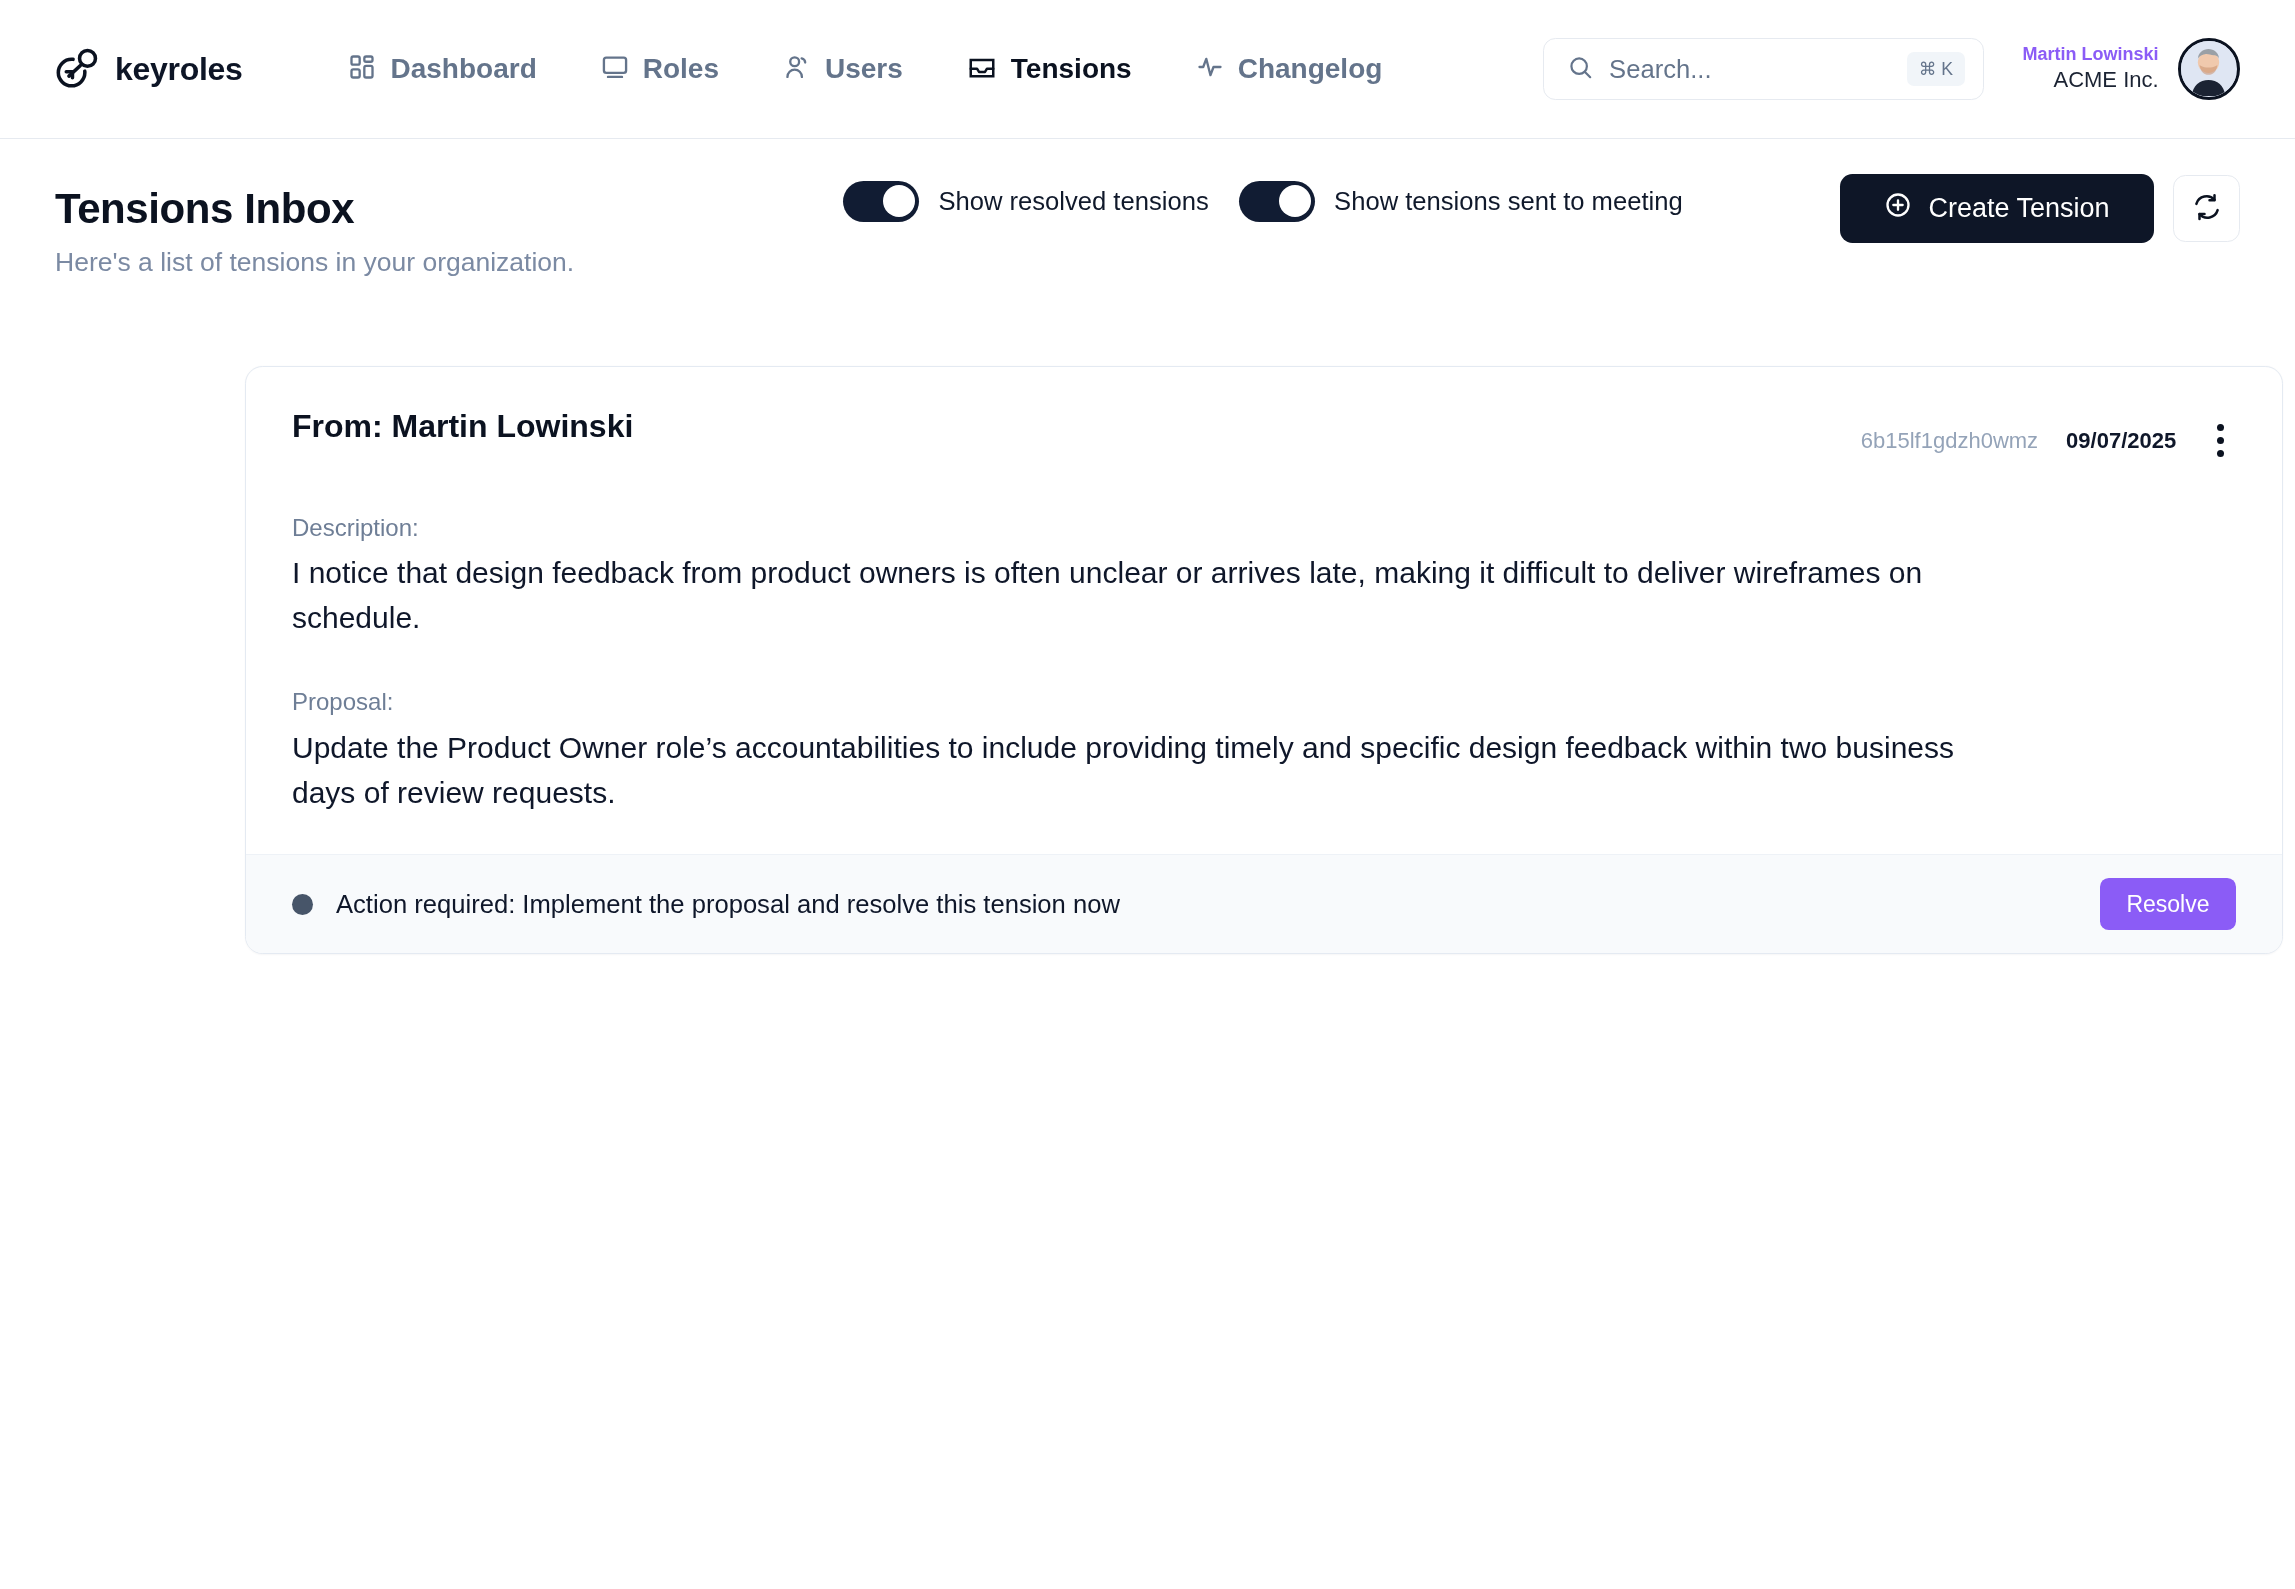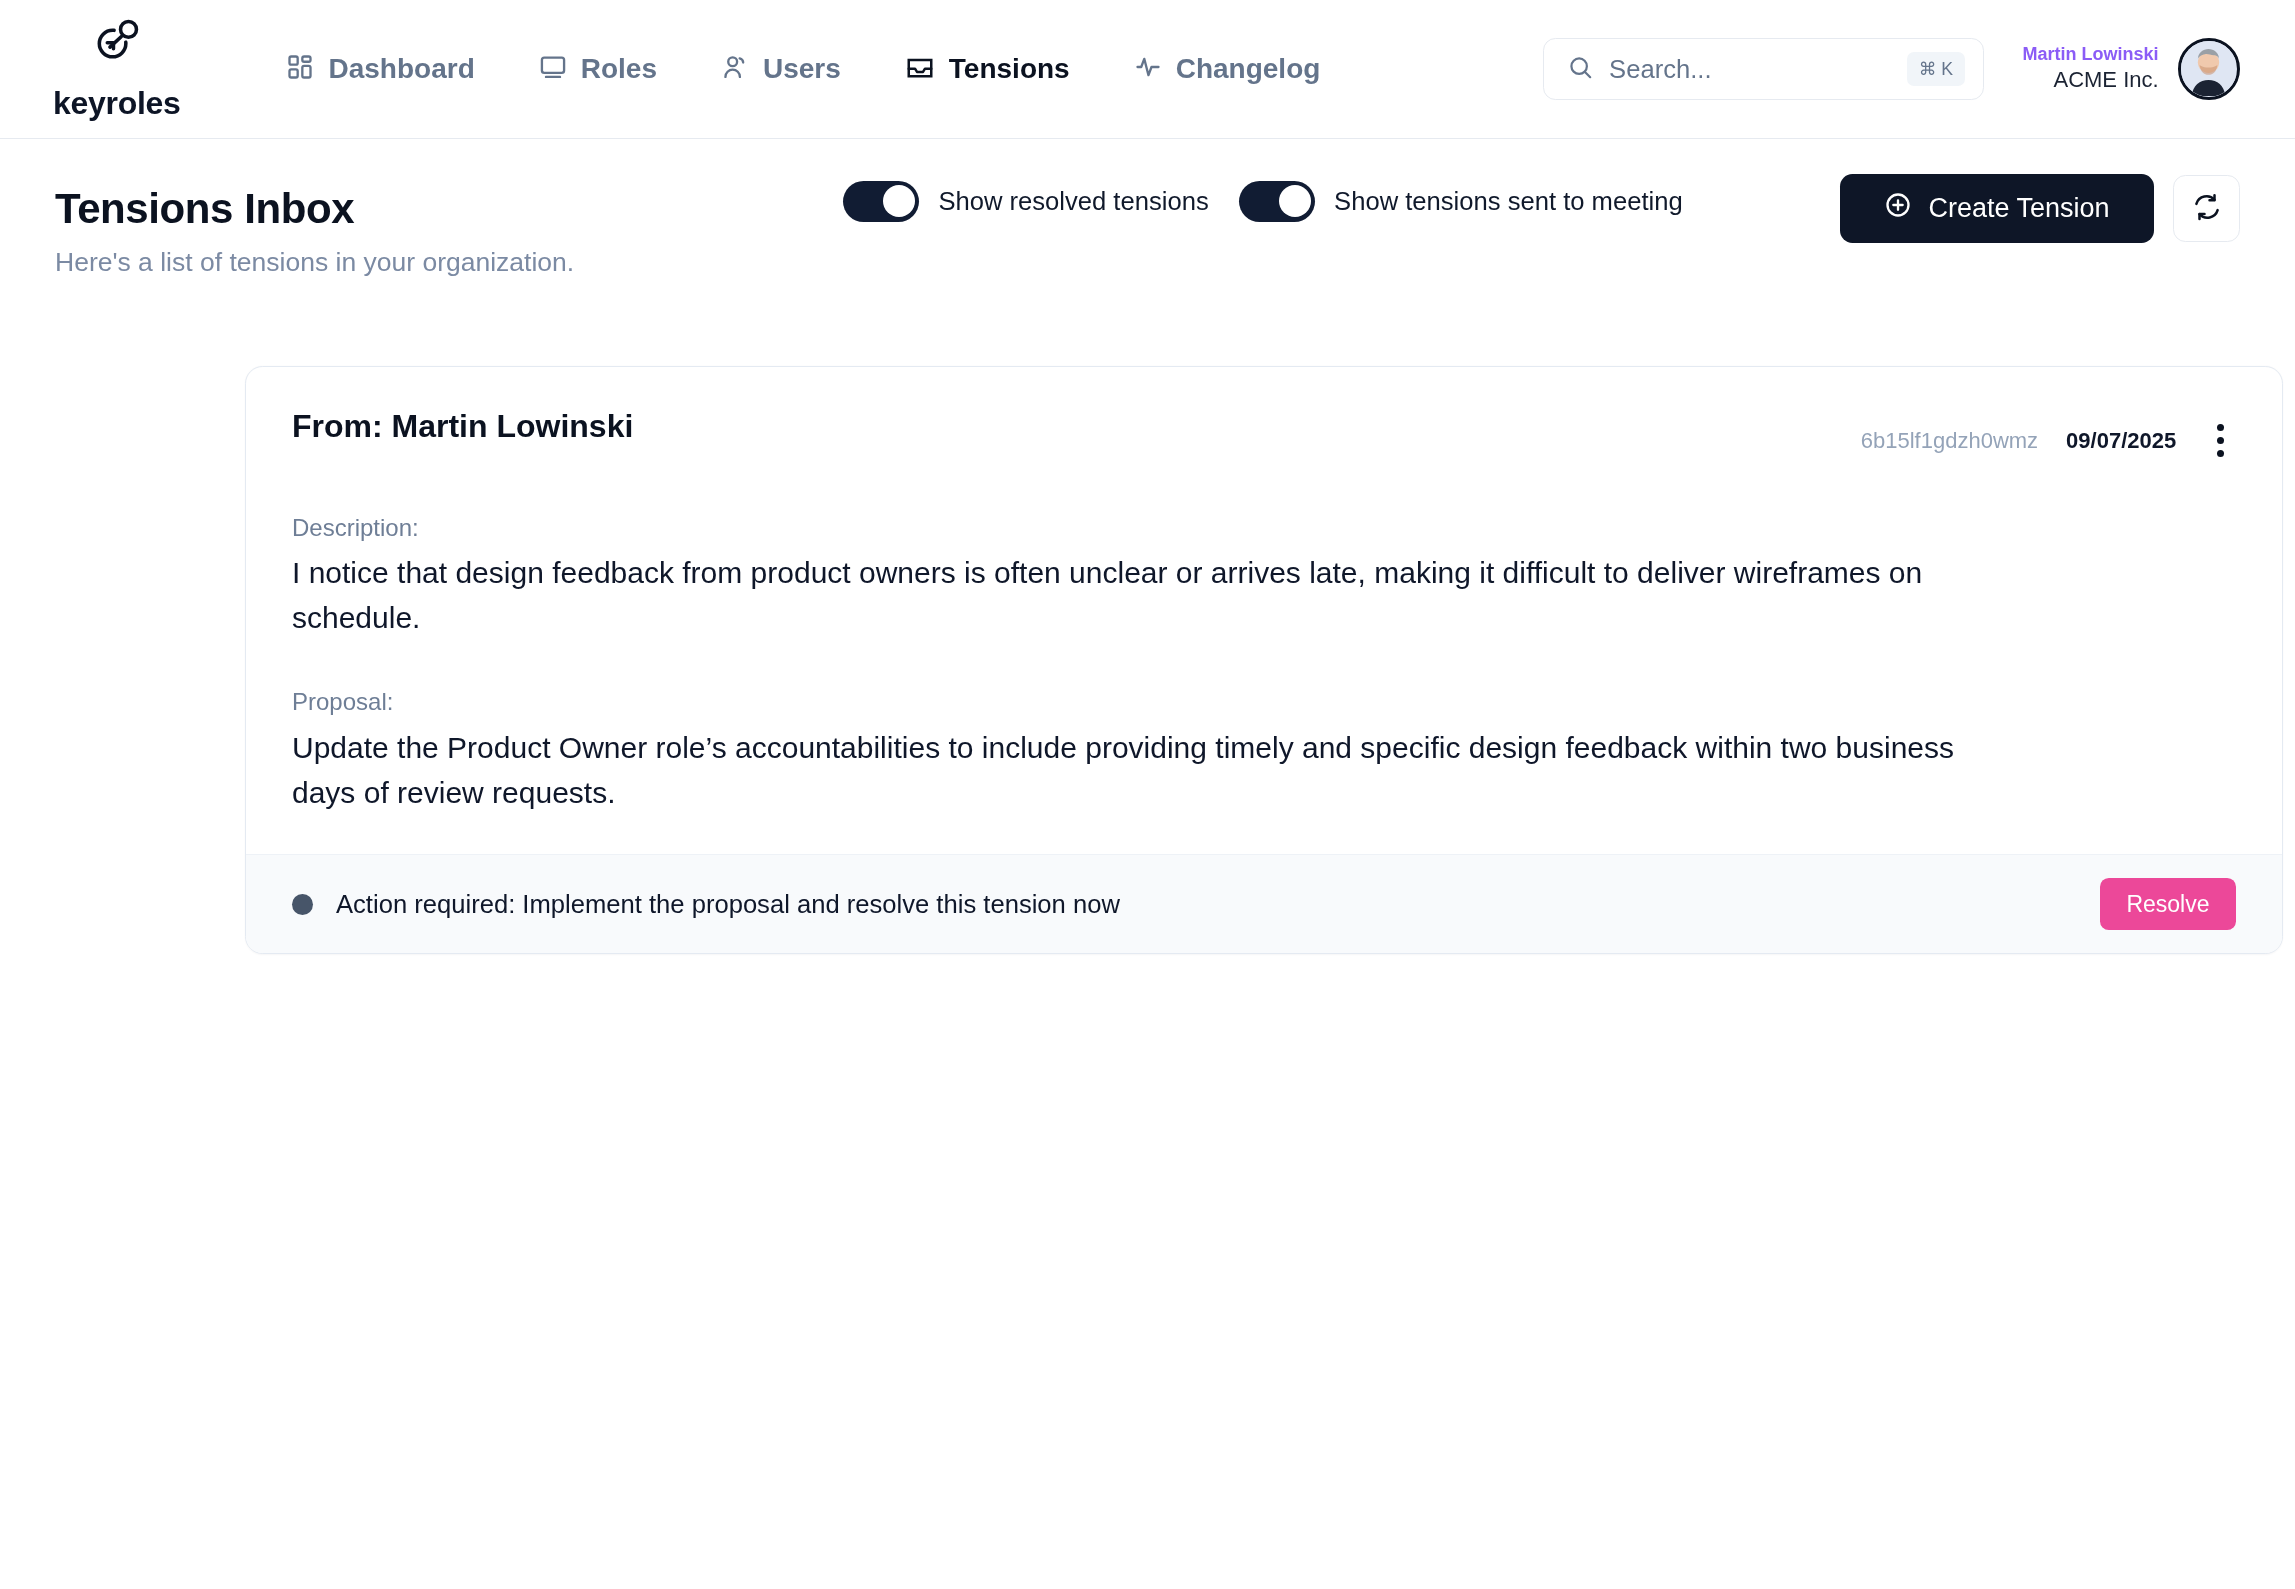--- a/index.html
+++ b/index.html
@@ -13,23 +13,22 @@
   
   .topbar {
     height: 139px;
     border-bottom: 0.9px solid #e6eaf0;
     display: flex;
     align-items: center;
     padding: 0 55px 0 53px;
     gap: 0;
   }
   .brand {
-    display: flex; align-items: center; gap: 22px;
+    display: flex; align-items: center; gap: 16px;
     margin-right: 74px;
-    flex-direction: column;
   }
   .brand-logo { width: 46px; height: 46px; display:block; }
   .brand-name {
     font-size: 32px; font-weight: 700; color: #0d1526;
     letter-spacing: -0.3px;
   }
 
   .nav { display: flex; align-items: center; gap: 0; }
   .nav-item {
     display: flex; align-items: flex-start; gap: 14px;
@@ -183,21 +182,21 @@
     padding: 23px 46px;
     display: flex; align-items: center; justify-content: space-between;
   }
   .foot-left { display: flex; align-items: center; gap: 23px; }
   .status-dot {
     width: 21px; height: 21px; border-radius: 50%;
     background: #475569; flex: none;
   }
   .foot-text { font-size: 25.6px; color: #0f172a; }
   .btn-resolve {
-    background: #ec4899; color: #fff;
+    background: #8b5cf6; color: #fff;
     border-radius: 8.8px; border: none;
     padding: 12.4px 26.5px;
     font-size: 23px; cursor: pointer;
     font-family: inherit;
   }
 </style>
 </head>
 <body>
 
 <div class="topbar">

